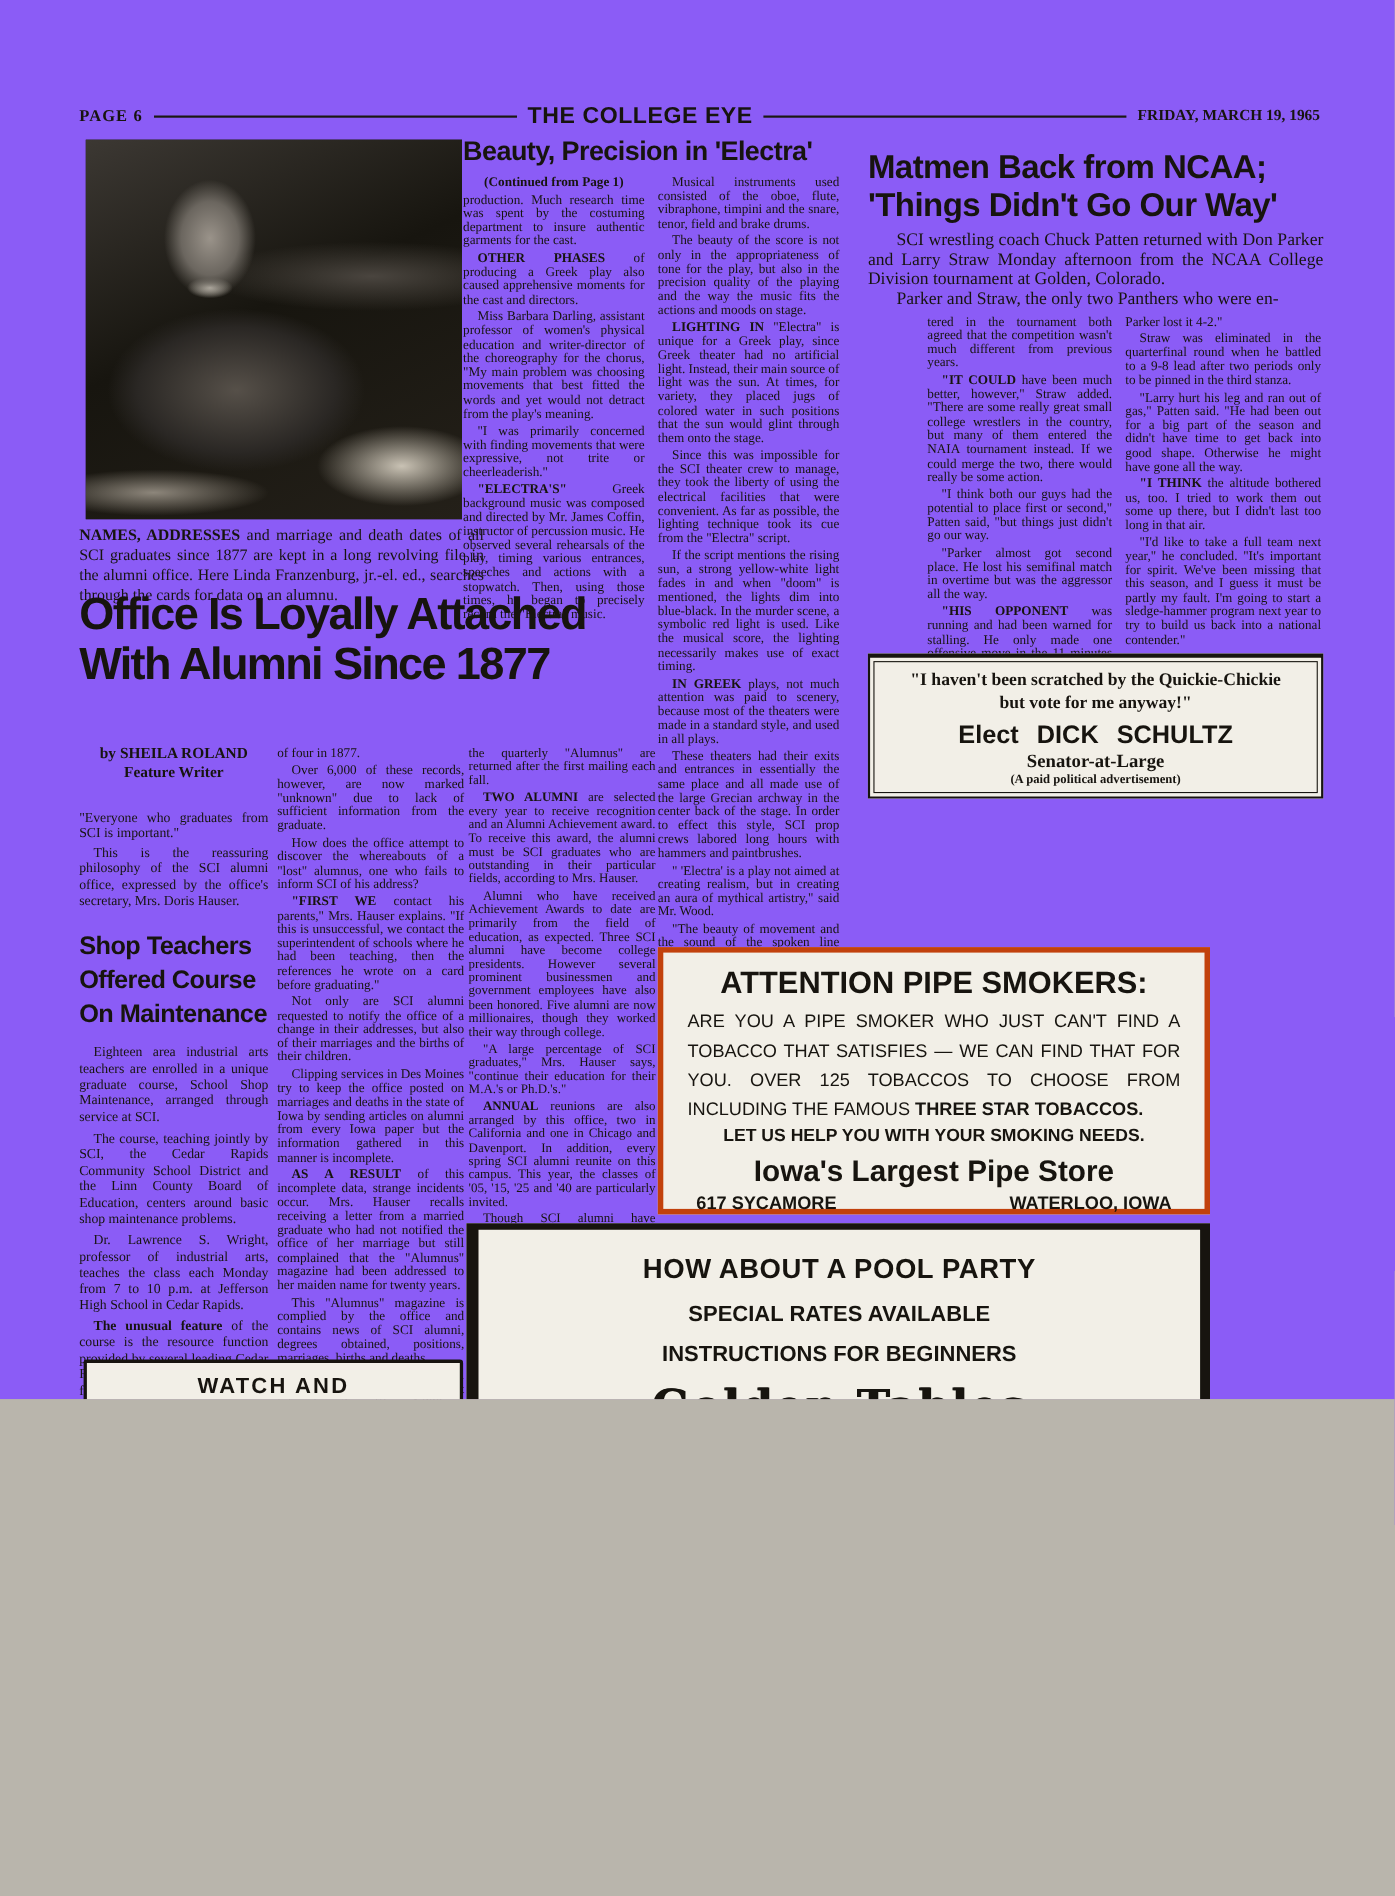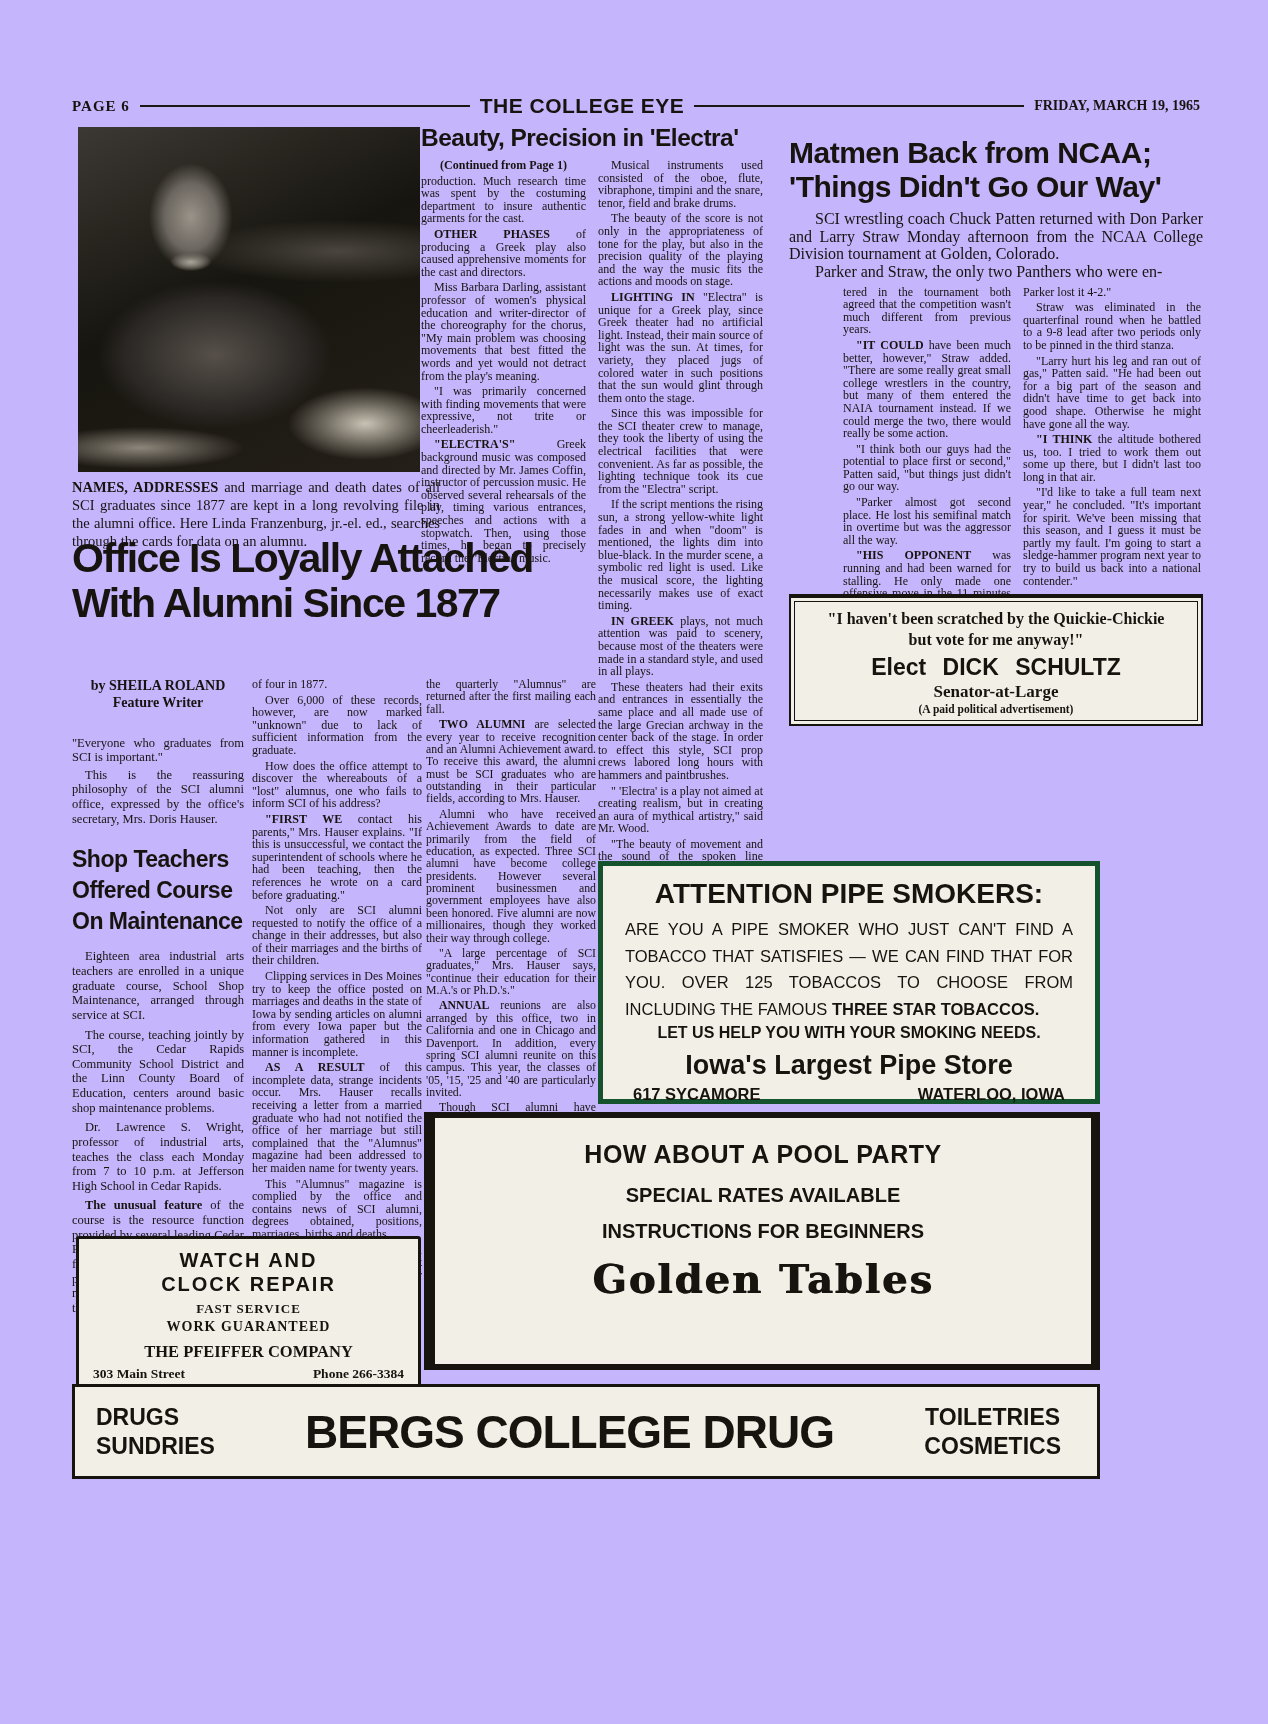--- a/index.html
+++ b/index.html
@@ -1,16 +1,16 @@
 <!DOCTYPE html>
 <html><head>
 <meta charset="utf-8">
 <style>
   html,body{margin:0;padding:0;background:#b9b5ac;}
-  .page{position:relative;width:1268px;height:1724px;margin:0 auto;background:#c4b5fd;
+  .page{position:relative;width:1268px;height:1272px;margin:0 auto;background:#8b5cf6;
         color:#17140f;font-family:"Liberation Serif",serif;overflow:hidden;}
   .abs{position:absolute;}
   .ctr{text-align:center;}
   
   .hdr{display:flex;align-items:center;gap:10px;}
   .hdr .rule{flex:1;height:2px;background:#1b1813;}
   .pageno{font-size:15px;font-weight:bold;letter-spacing:1px;}
   .masthead{font-family:"Liberation Sans",sans-serif;font-size:21px;font-weight:bold;letter-spacing:.5px;}
   .dateline{font-size:14px;font-weight:bold;}
   
@@ -51,21 +51,21 @@
   .sch-name{font-family:"Liberation Sans",sans-serif;font-weight:bold;font-size:23px;
             word-spacing:10px;margin-top:3px;}
   .sch-office{font-weight:bold;font-size:17px;margin-top:1px;}
   .sch-note{font-weight:bold;font-size:11.5px;margin-top:1px;}
   .ad-krulls{border:3px solid #17140f;border-left:9px solid #17140f;border-bottom:7px solid #17140f;}
   .kr-name{font-family:"Liberation Sans",sans-serif;font-weight:bold;font-size:25px;margin-top:18px;}
   .kr-hill{font-weight:bold;font-size:15px;letter-spacing:1px;margin-top:13px;}
   .kr-guys{font-size:16.5px;margin-top:15px;}
   .kr-svc{font-weight:bold;font-size:14.5px;margin-top:15px;}
   .kr-cut{font-weight:bold;font-size:14.5px;margin-top:4px;}
-  .ad-pipe{border:5px solid #14532d;}
+  .ad-pipe{border:5px solid #c2410c;}
   .pipe-title{font-family:"Liberation Sans",sans-serif;font-weight:bold;font-size:28px;margin-top:12px;}
   .pipe-body{font-family:"Liberation Sans",sans-serif;font-size:16.5px;line-height:1.62;
              text-align:justify;padding:0 22px;margin-top:6px;}
   .pipe-cta{font-family:"Liberation Sans",sans-serif;font-weight:bold;font-size:16px;margin-top:1px;}
   .pipe-store{font-family:"Liberation Sans",sans-serif;font-weight:bold;font-size:27px;margin-top:8px;}
   .pipe-addr{display:flex;justify-content:space-between;padding:0 30px;
              font-family:"Liberation Sans",sans-serif;font-weight:bold;font-size:16.5px;margin-top:4px;}
   .ad-pool{border:6px solid #17140f;border-left:11px solid #17140f;border-right:9px solid #17140f;}
   .pool-l1{font-family:"Liberation Sans",sans-serif;font-weight:bold;font-size:25px;margin-top:22px;letter-spacing:.5px;}
   .pool-l2{font-family:"Liberation Sans",sans-serif;font-weight:bold;font-size:20px;margin-top:15px;}

